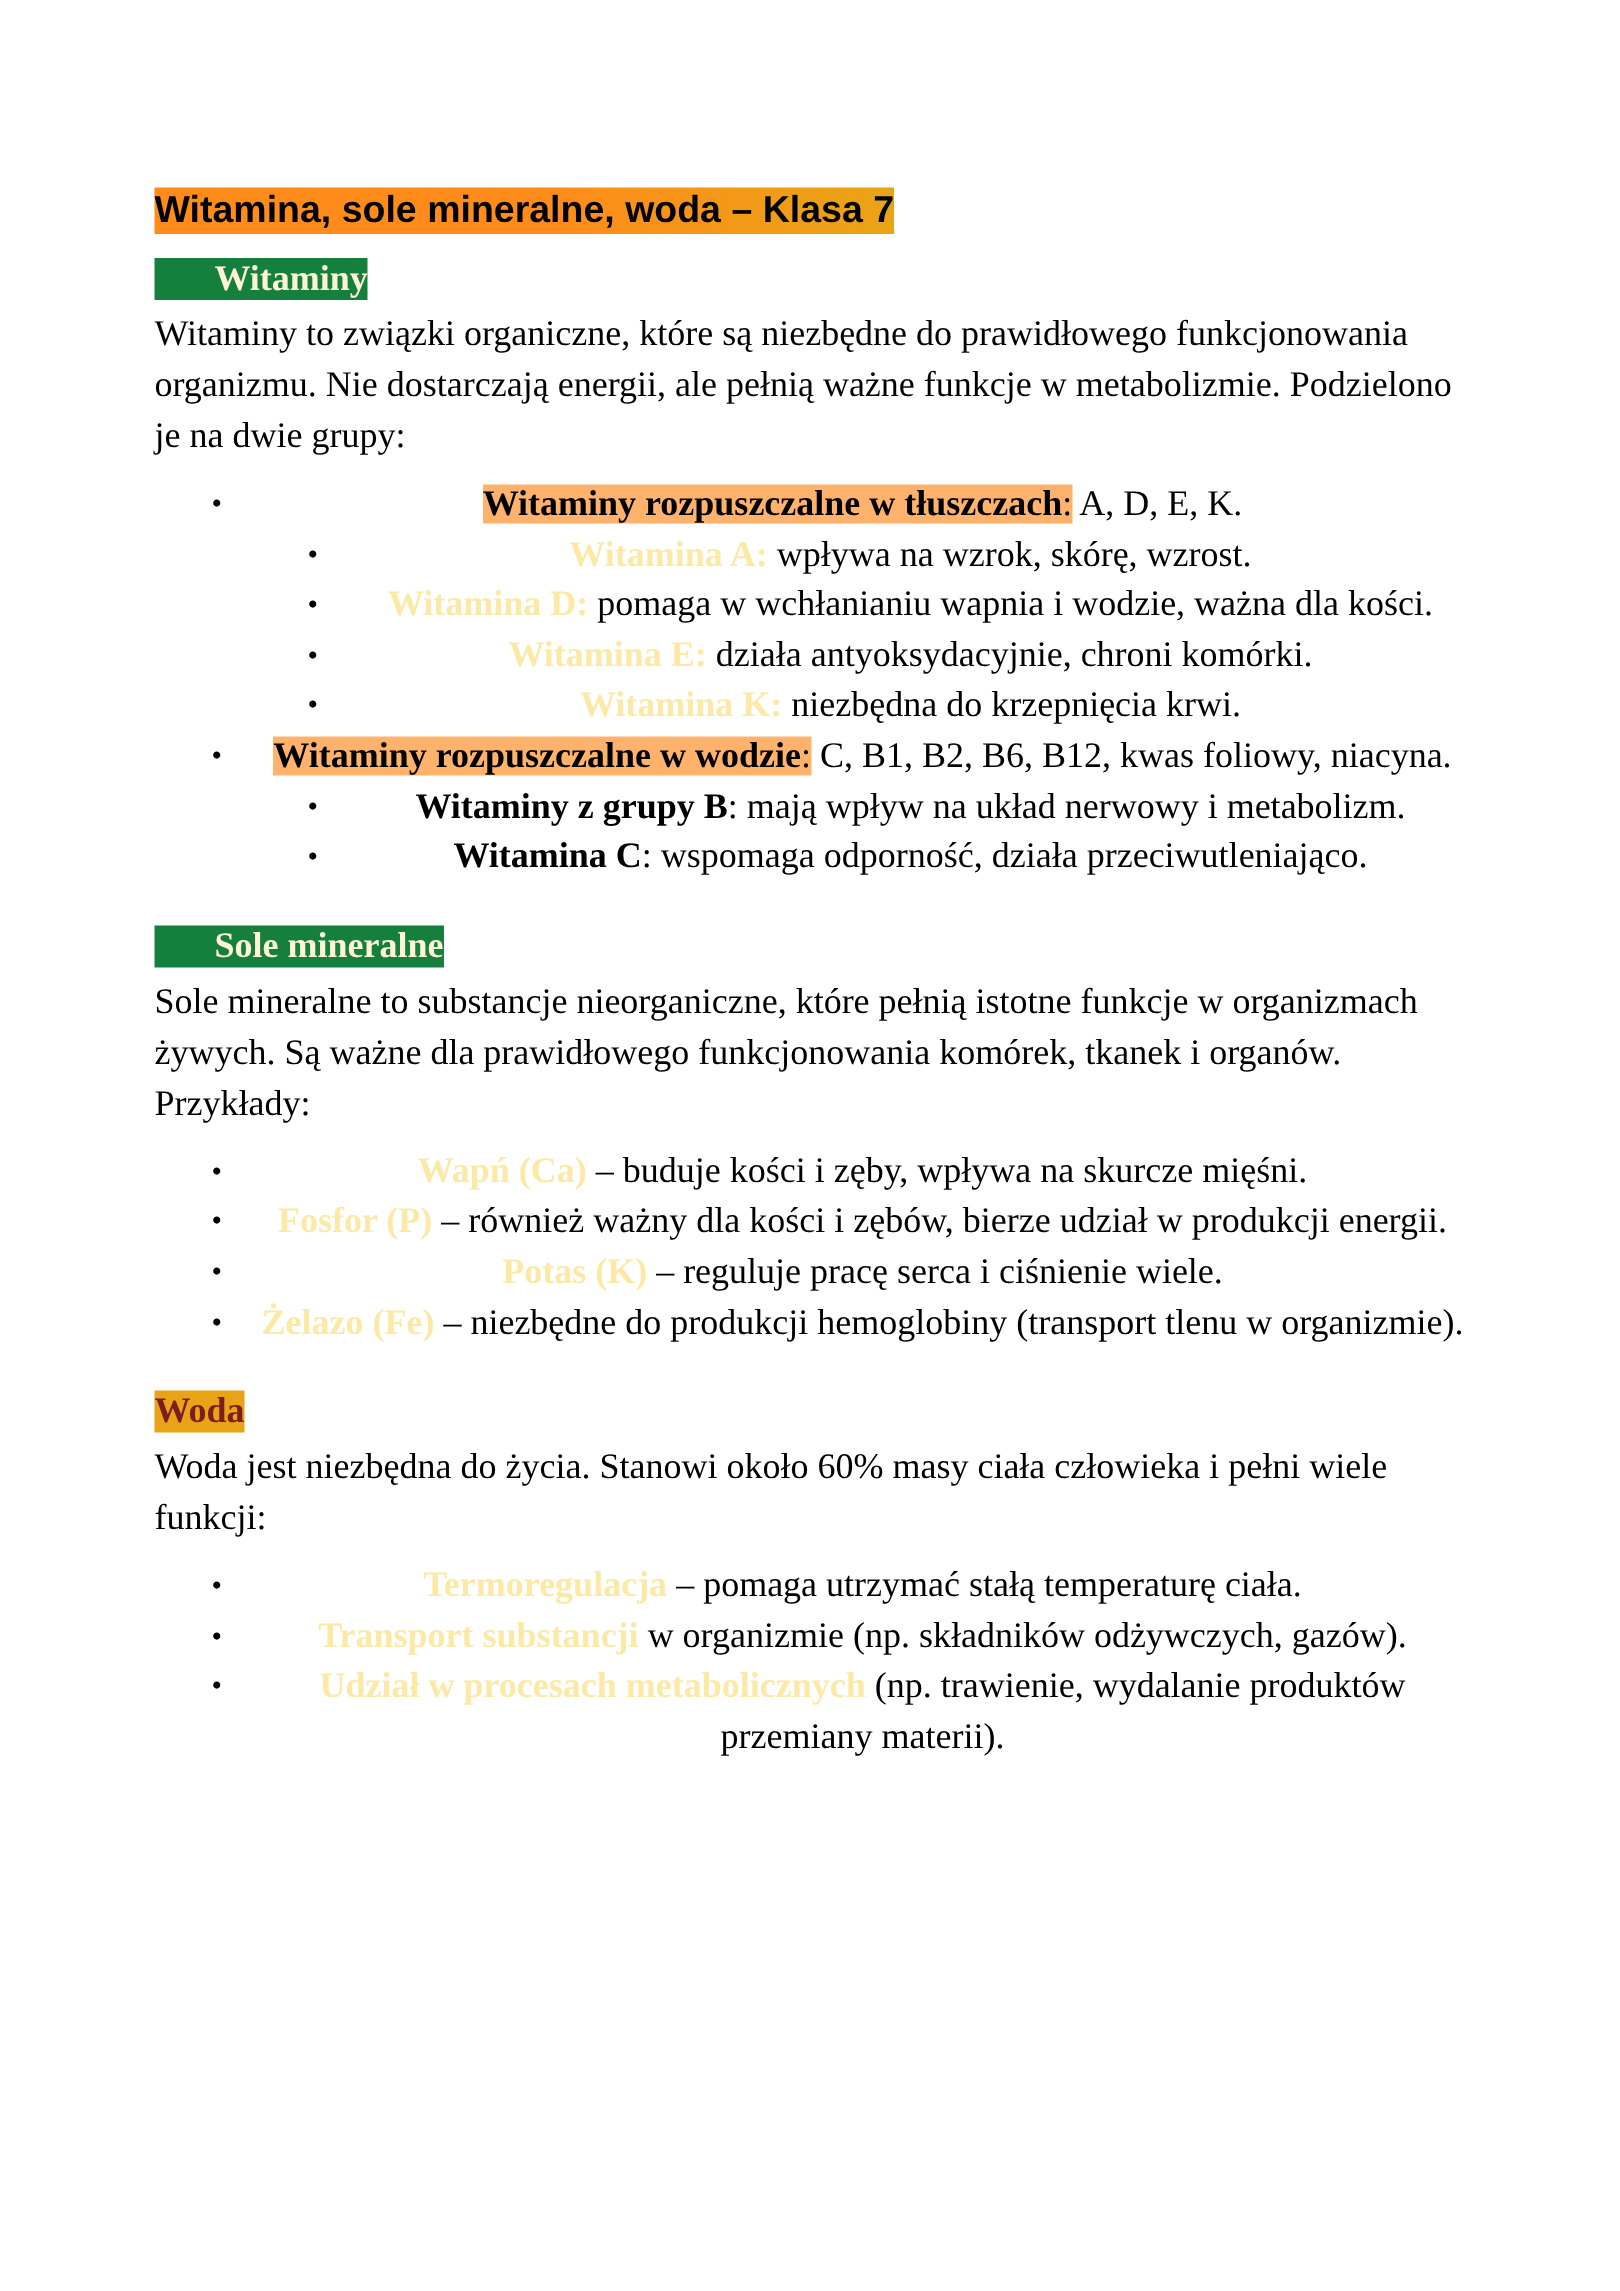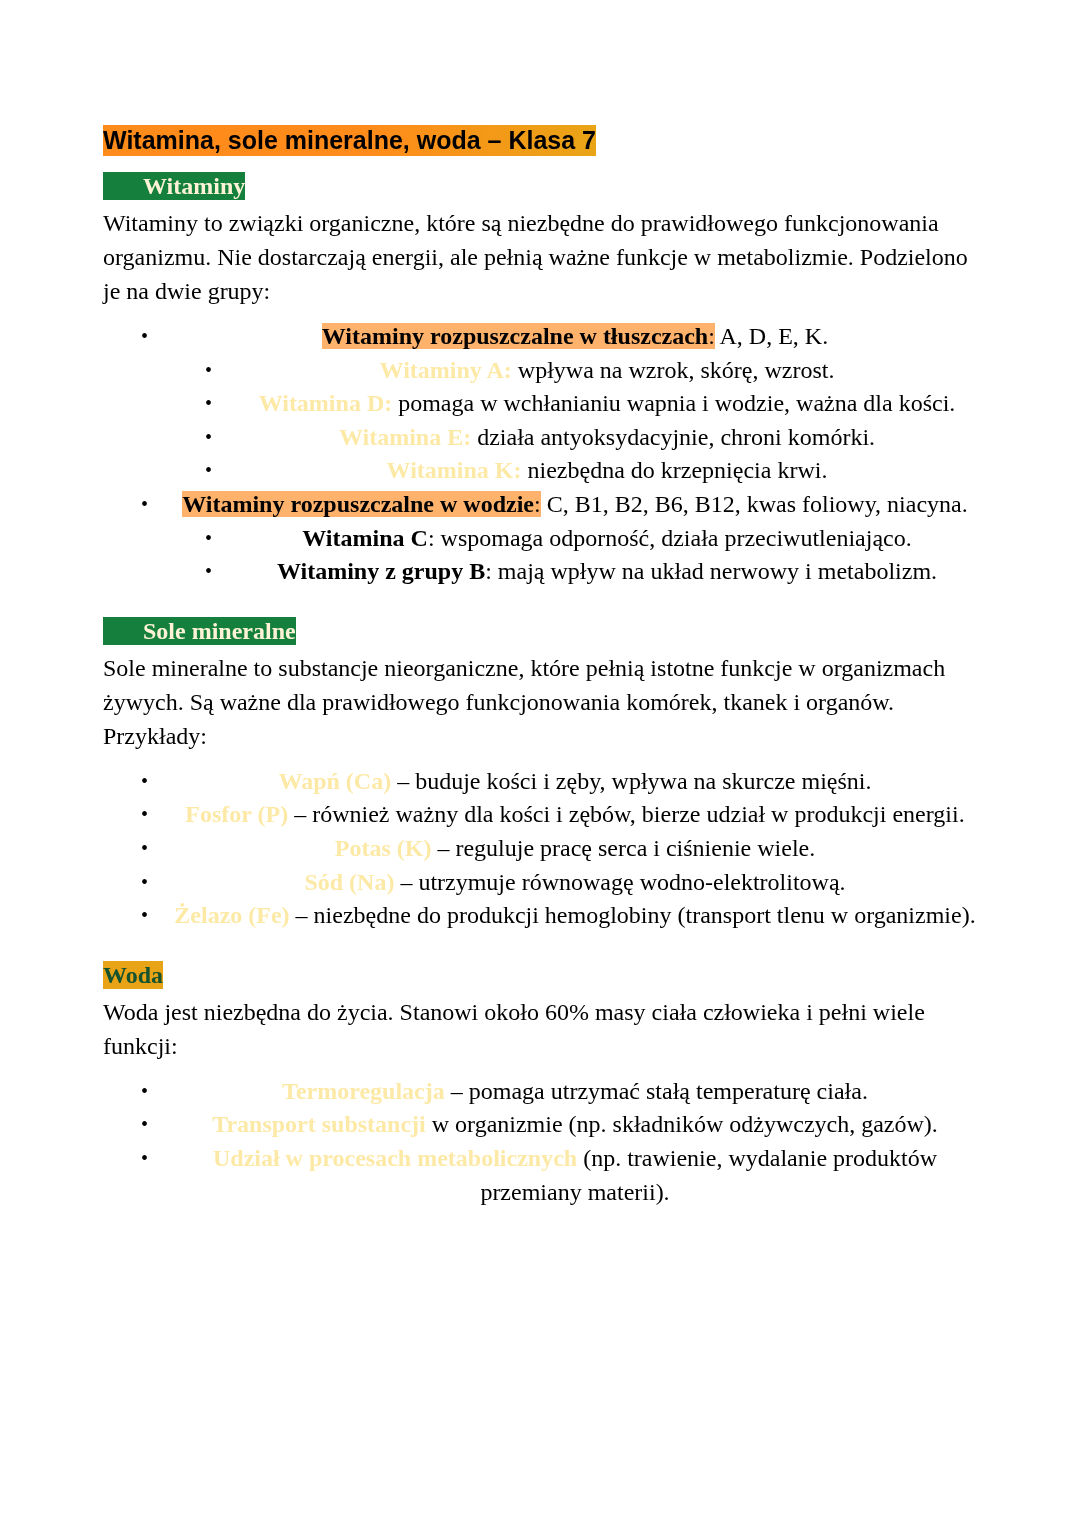--- a/index.html
+++ b/index.html
@@ -29,21 +29,21 @@
       padding: 1px 0 2px 0;
     }
     .sec-head {
       font-weight: bold;
       font-size: 24px;
       line-height: 28px;
       margin: 0 0 6px 0;
       display: inline-block;
     }
     .sec-head.orange { background: #15803d; color: #fff3d6; padding-left: 40px; }
-    .sec-head.amber { background: #e8a317; color: #14532d; }
+    .sec-head.amber { background: #e8a317; color: #7f1d1d; }
     p.para {
       font-size: 24px;
       line-height: 34px;
       margin: 0;
     }
     ul { margin: 0; padding: 0; list-style: none; text-align: center; }
     ul.l1 { margin-top: 12px; margin-left: 38px; }
     ul.l2 { margin-left: 64px; }
     li {
       font-size: 24px;
@@ -71,44 +71,43 @@
 
   <h1 class="doc-title"><span>Witamina, sole mineralne, woda – Klasa 7</span></h1>
 
   <section class="sec">
     <div class="sec-head orange">Witaminy</div>
     <p class="para">Witaminy to związki organiczne, które są niezbędne do prawidłowego funkcjonowania organizmu. Nie dostarczają energii, ale pełnią ważne funkcje w metabolizmie. Podzielono je na dwie grupy:</p>
     <ul class="l1">
       <li>
         <span class="hl-peach"><span>Witaminy rozpuszczalne w tłuszczach</span><span style="font-weight:normal">:</span></span><span> A, D, E, K.</span>
         <ul class="l2" style="margin-left:38px;">
-          <li><span class="pale">Witaminy A:</span><span> wpływa na wzrok, skórę, wzrost.</span></li>
+          <li><span class="pale">Witamina A:</span><span> wpływa na wzrok, skórę, wzrost.</span></li>
           <li><span class="pale">Witamina D:</span><span> pomaga w wchłanianiu wapnia i wodzie, ważna dla kości.</span></li>
           <li><span class="pale">Witamina E:</span><span> działa antyoksydacyjnie, chroni komórki.</span></li>
           <li><span class="pale">Witamina K:</span><span> niezbędna do krzepnięcia krwi.</span></li>
         </ul>
       </li>
       <li>
         <span class="hl-peach"><span>Witaminy rozpuszczalne w wodzie</span><span style="font-weight:normal">:</span></span><span> C, B1, B2, B6, B12, kwas foliowy, niacyna.</span>
         <ul class="l2" style="margin-left:38px;">
+          <li><b>Witaminy z grupy B</b><span>: mają wpływ na układ nerwowy i metabolizm.</span></li>
           <li><b>Witamina C</b><span>: wspomaga odporność, działa przeciwutleniająco.</span></li>
-          <li><b>Witaminy z grupy B</b><span>: mają wpływ na układ nerwowy i metabolizm.</span></li>
         </ul>
       </li>
     </ul>
   </section>
 
   <section class="sec" style="margin-top:28px;">
     <div class="sec-head orange">Sole mineralne</div>
     <p class="para">Sole mineralne to substancje nieorganiczne, które pełnią istotne funkcje w organizmach żywych. Są ważne dla prawidłowego funkcjonowania komórek, tkanek i organów. Przykłady:</p>
     <ul class="l1">
       <li><span class="pale">Wapń (Ca)</span><span> – buduje kości i zęby, wpływa na skurcze mięśni.</span></li>
       <li><span class="pale">Fosfor (P)</span><span> – również ważny dla kości i zębów, bierze udział w produkcji energii.</span></li>
       <li><span class="pale">Potas (K)</span><span> – reguluje pracę serca i ciśnienie wiele.</span></li>
-      <li><span class="pale">Sód (Na)</span><span> – utrzymuje równowagę wodno-elektrolitową.</span></li>
       <li><span class="pale">Żelazo (Fe)</span><span> – niezbędne do produkcji hemoglobiny (transport tlenu w organizmie).</span></li>
     </ul>
   </section>
 
   <section class="sec" style="margin-top:28px;">
     <div class="sec-head amber">Woda</div>
     <p class="para">Woda jest niezbędna do życia. Stanowi około 60% masy ciała człowieka i pełni wiele funkcji:</p>
     <ul class="l1">
       <li><span class="pale">Termoregulacja</span><span> – pomaga utrzymać stałą temperaturę ciała.</span></li>
       <li><span class="pale">Transport substancji</span><span> w organizmie (np. składników odżywczych, gazów).</span></li>

